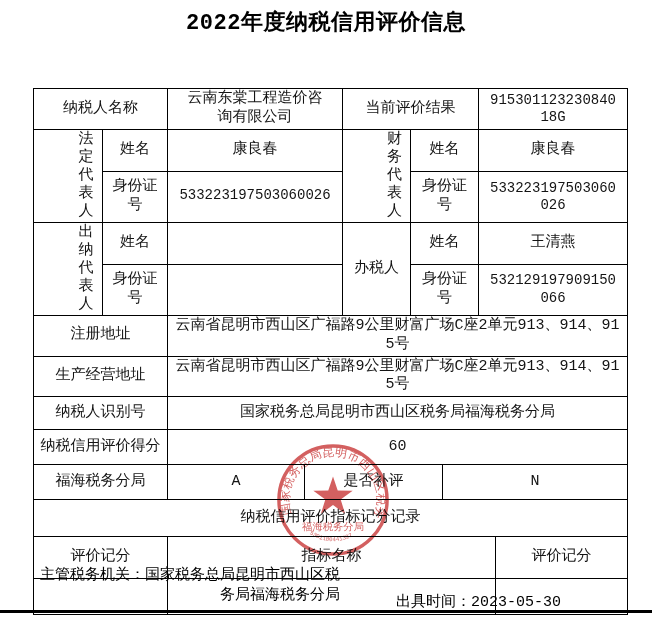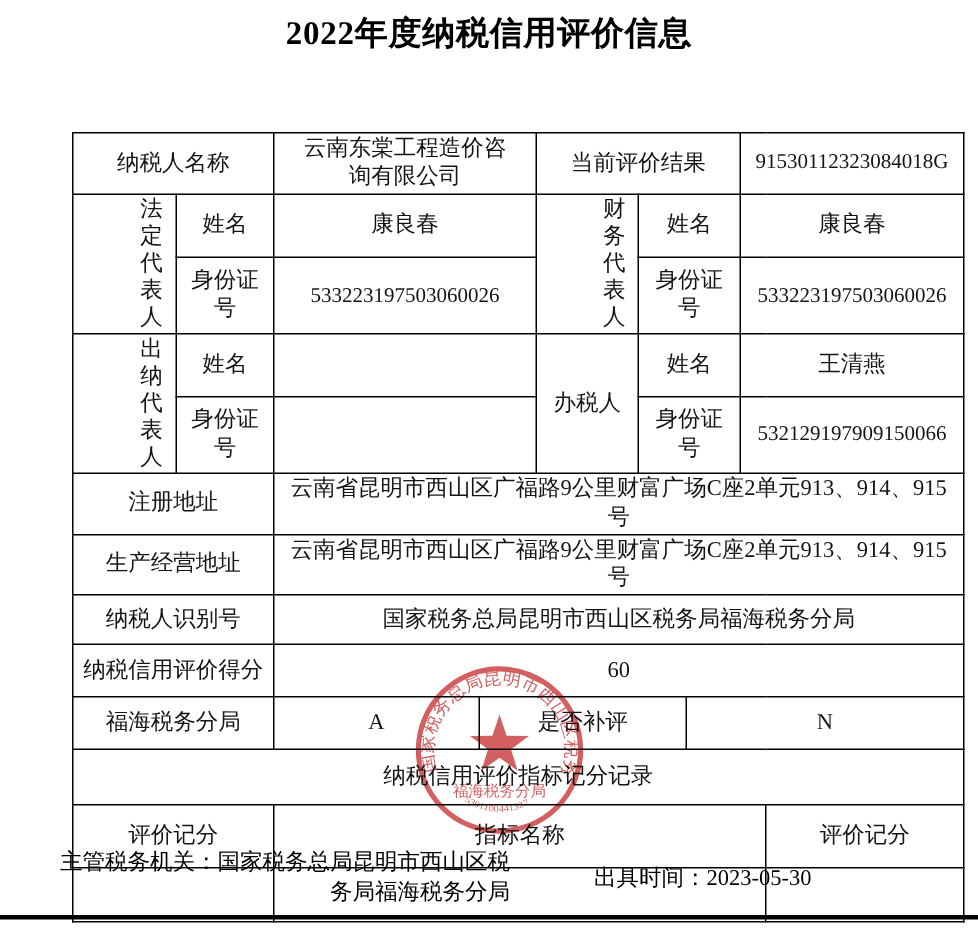--- a/index.html
+++ b/index.html
@@ -3,31 +3,31 @@
 <meta charset="utf-8">
 <style>
   * { margin: 0; padding: 0; box-sizing: border-box; }
   html, body {
     width: 652px; height: 620px;
     background: #ffffff;
     font-family: "Liberation Serif", "DejaVu Serif", serif;
     color: #111;
     overflow: hidden;
   }
-  .page { position: relative; width: 652px; height: 494px; background: #fff; }
+  .page { position: relative; width: 652px; height: 494px; background: #fff; font-family: Liberation Mono, monospace; }
 
   .doc-title {
     position: absolute; top: 7px; left: 0; width: 652px;
     text-align: center;
     font-size: 22px; font-weight: bold; letter-spacing: 0.5px;
     color: #000;
   }
 
   table.form {
-    position: absolute; left: 48px; top: 88px;
+    position: absolute; left: 33px; top: 88px;
     width: 594px;
     border-collapse: collapse;
     table-layout: fixed;
   }
   td {
     border: 1.5px solid #000;
     text-align: center;
     vertical-align: middle;
     font-size: 15px;
     padding: 1px 4px;
@@ -45,21 +45,21 @@
   
   .r1{height:41px}.r2{height:34px}.r3{height:38px}.r4{height:33px}.r5{height:35px}
   .r6{height:37px}.r7{height:38px}.r8{height:33px}.r9{height:35px}.r10{height:35px}
   .r11{height:37px}.r12{height:42px}.r13{height:36px}
 
   .footer-left {
     position: absolute; left: 36px; top: 566px; width: 304px;
     font-size: 15px; text-align: right; line-height: 1.3; color: #000;
   }
   .footer-right {
-    position: absolute; left: 396px; top: 576px;
+    position: absolute; left: 396px; top: 592px;
     font-size: 15px; color: #000;
   }
   .bottom-rule {
     position: absolute; left: 0; top: 610px; width: 652px; height: 2.5px;
     background: #000;
   }
 
   .seal {
     position: absolute; left: 274px; top: 441px;
     width: 118px; height: 118px;

